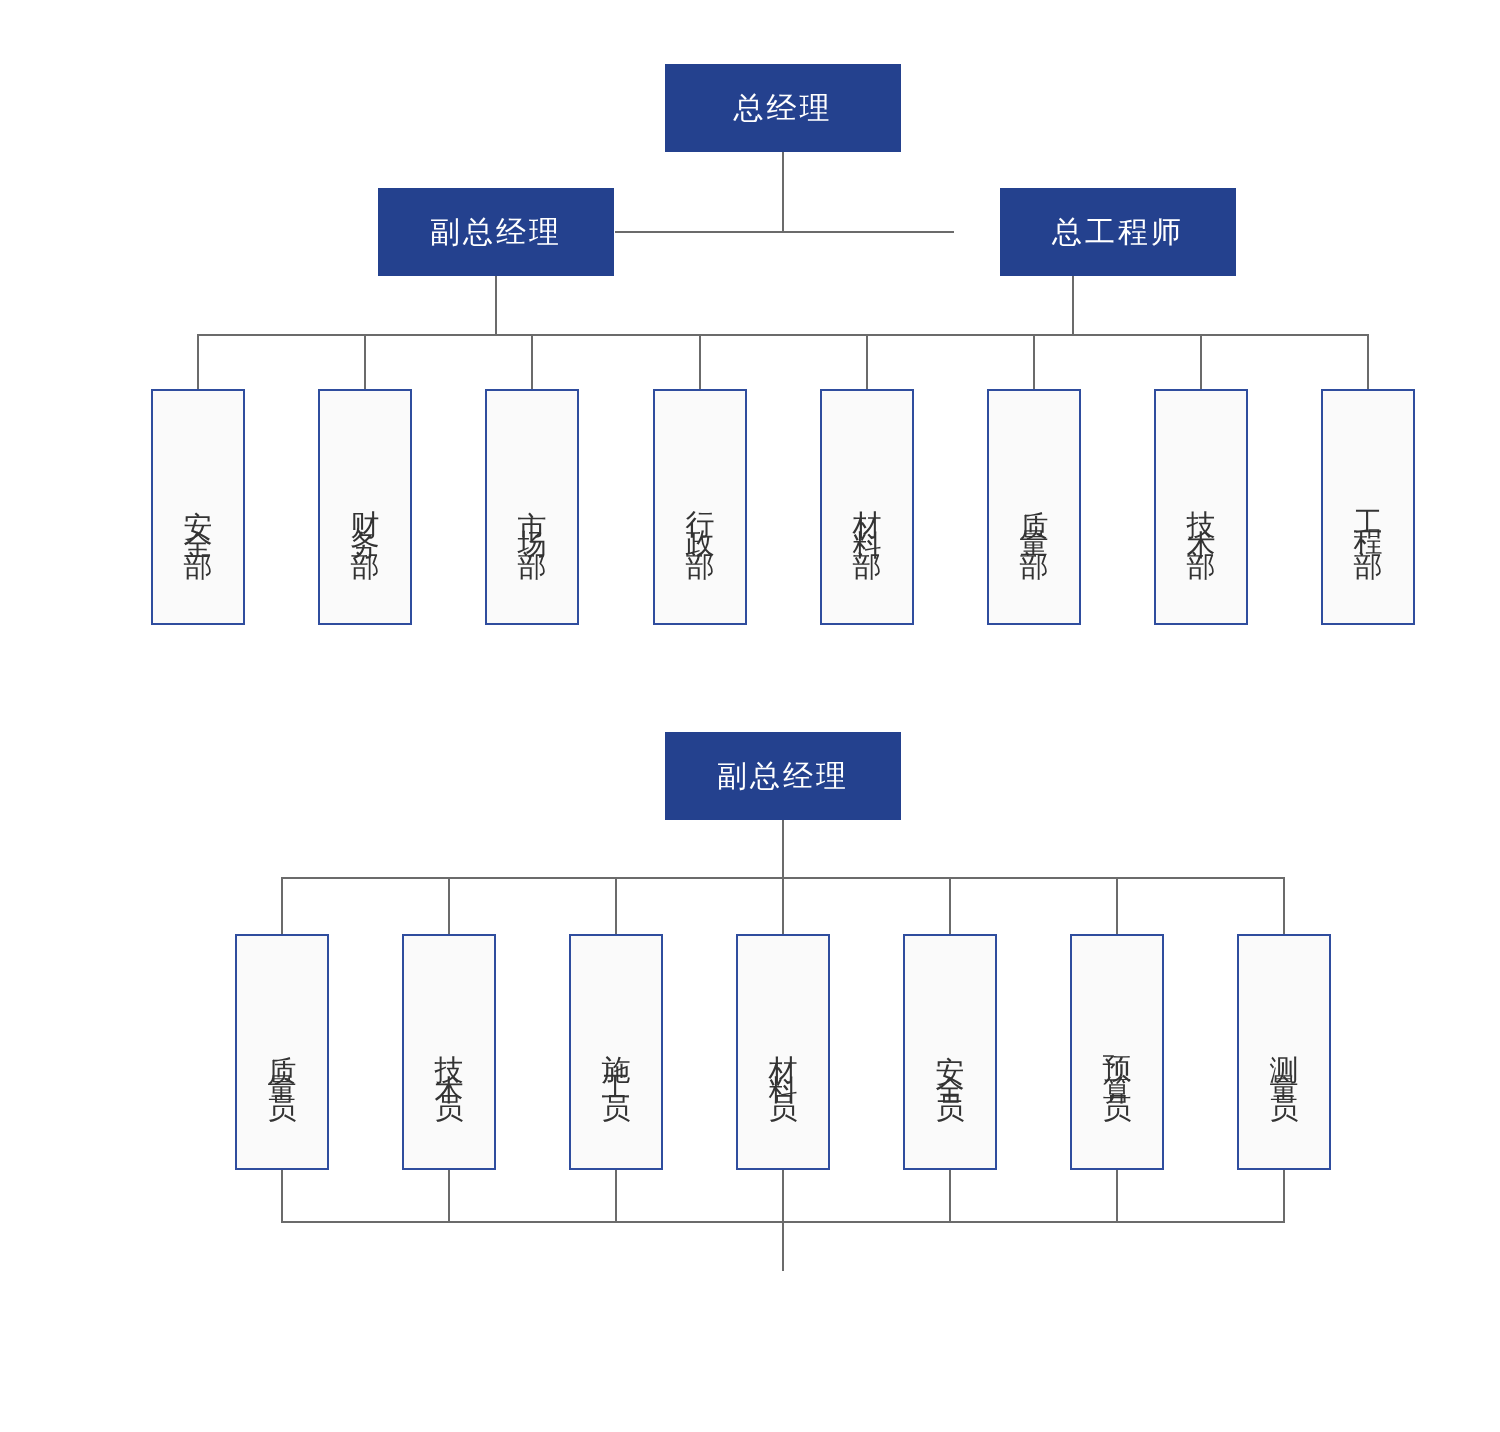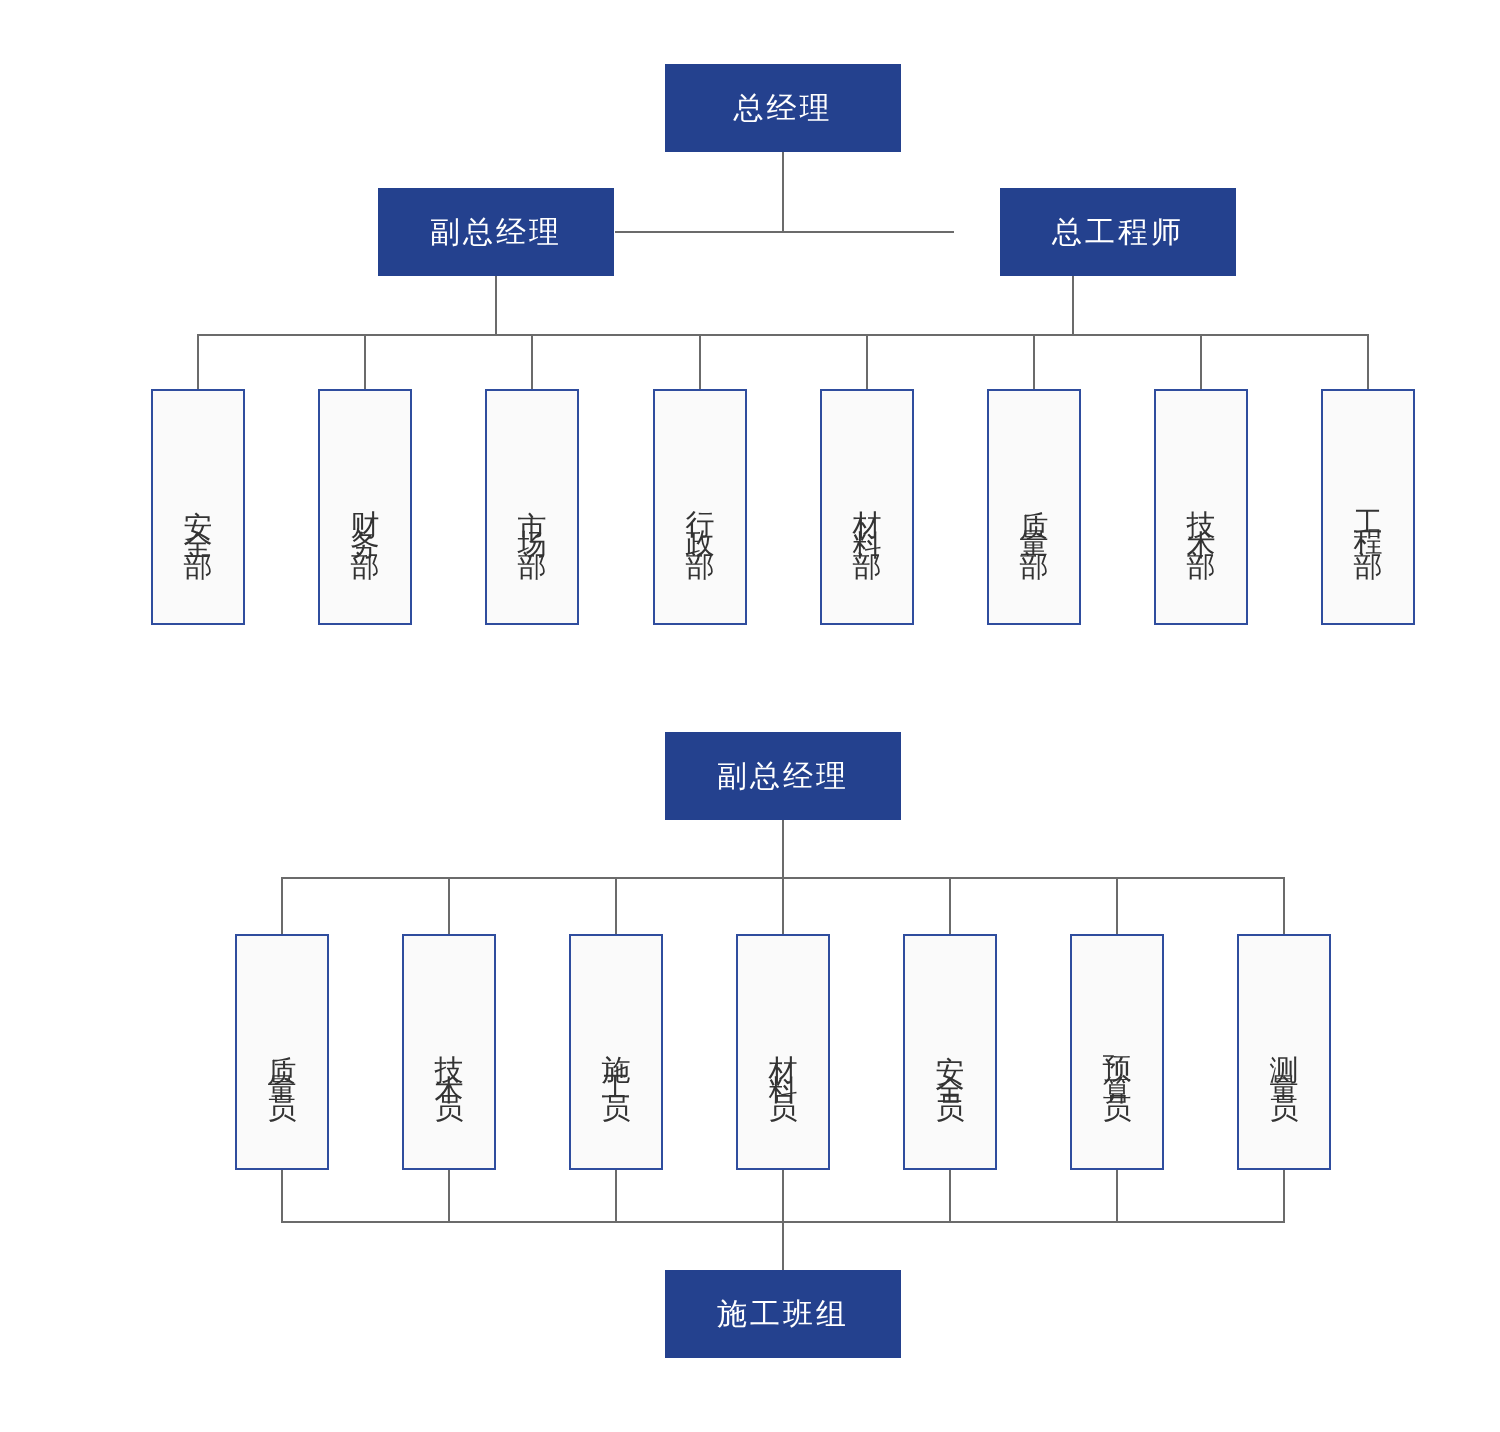--- a/index.html
+++ b/index.html
@@ -123,17 +123,14 @@
   <div class="leaf" style="left:879px;top:934px;">
     <span class="vtext">安全员</span>
   </div>
   <div class="leaf" style="left:1046px;top:934px;">
     <span class="vtext">预算员</span>
   </div>
   <div class="leaf" style="left:1213px;top:934px;">
     <span class="vtext">测量员</span>
   </div>
 
-  <div class="node" style="left:641px;top:1270px;">
-    <span>施工班组</span>
-  </div>
 
 </div>
 
 </body></html>

